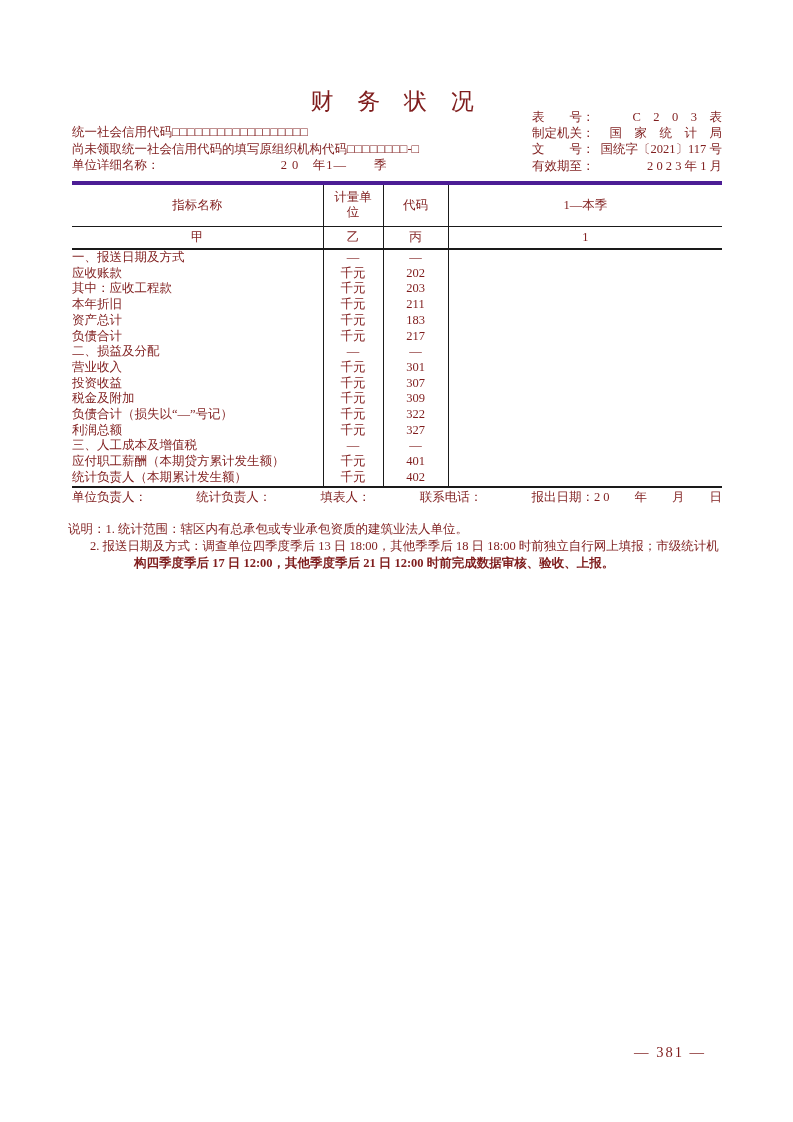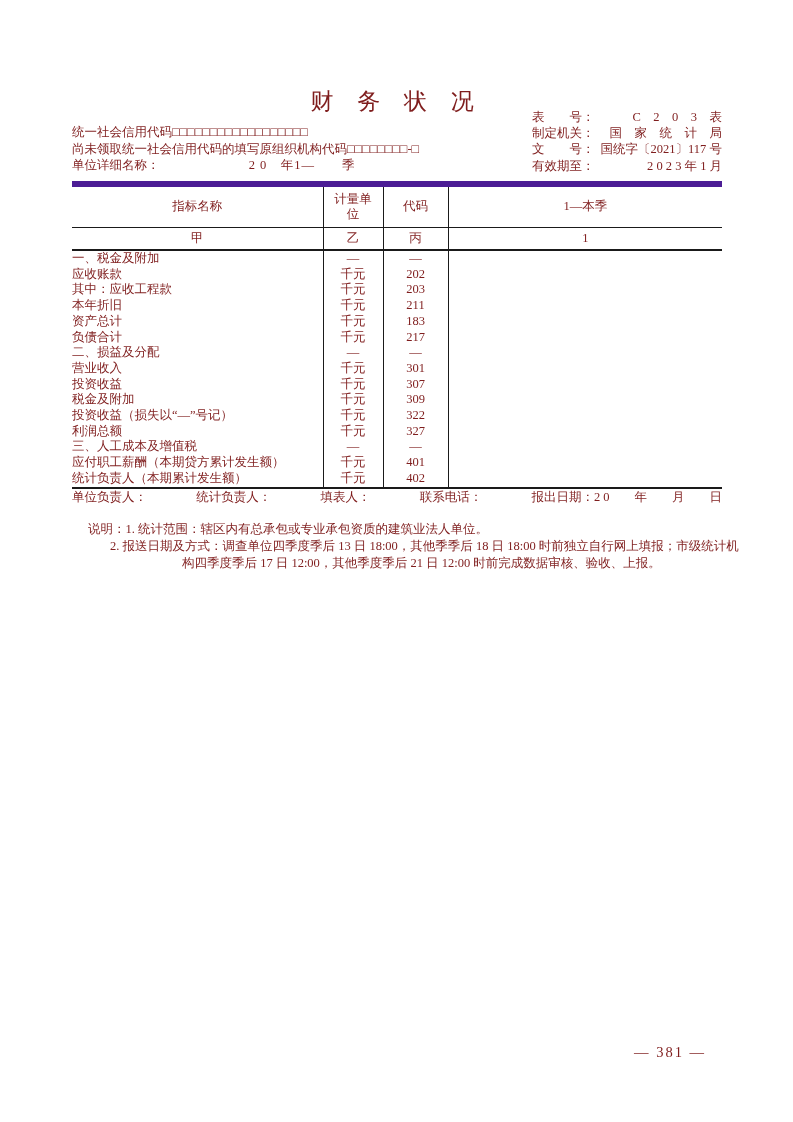--- a/index.html
+++ b/index.html
@@ -17,31 +17,31 @@
     text-align: center;
     font-size: 23px; font-weight: 500; letter-spacing: 9px;
     white-space: nowrap;
   }
   
   .header-left {
     position: absolute; left: 72px; top: 124px;
     font-size: 12.5px; line-height: 16.5px; white-space: nowrap;
   }
   .unit-name-line { position: relative; }
-  .period-text { display: inline-block; margin-left: 86px; letter-spacing: 1px; }
+  .period-text { display: inline-block; margin-left: 118px; letter-spacing: 1px; }
   .header-right {
     position: absolute; left: 532px; top: 109px; width: 190px;
     font-size: 12.5px; line-height: 16.2px; white-space: nowrap; text-align: center;
   }
   .hr-row { display: flex; justify-content: space-between; }
   
   .form-table {
     position: absolute; left: 72px; top: 181px; width: 650px;
     border-collapse: collapse; table-layout: fixed;
-    border-top: 6px solid #4c1d95;
+    border-top: 4px solid #4c1d95;
     border-bottom: 2px solid #1a1a1a;
     font-size: 12.5px;
   }
   .form-table col.c1 { width: 251px; }
   .form-table col.c2 { width: 60px; }
   .form-table col.c3 { width: 65px; }
   .form-table col.c4 { width: 274px; }
   .form-table th, .form-table td {
     font-weight: normal; text-align: center; vertical-align: middle;
     padding: 0; overflow: hidden; white-space: nowrap;
@@ -58,25 +58,25 @@
   .ind1 { padding-left: 38px; }
   .ind2 { padding-left: 50px; }
   
   .sign-row {
     position: absolute; left: 72px; top: 489px; width: 650px;
     display: flex; justify-content: space-between;
     font-size: 12.5px; white-space: nowrap;
   }
   
   .notes {
-    position: absolute; left: 88px; top: 521px; width: 660px;
+    position: absolute; left: 68px; top: 521px; width: 660px;
     font-size: 12.5px; line-height: 17.2px; white-space: nowrap;
   }
   .note-l2 { margin-left: 22px; }
-  .note-l3 { margin-left: 94px; }
+  .note-l3 { margin-left: 66px; font-weight: bold; }
   
   .page-num {
     position: absolute; left: 600px; top: 1044px; width: 140px;
     text-align: center; font-size: 14.5px; letter-spacing: 2px; white-space: nowrap;
   }
 </style>
 </head>
 <body>
 
 <div class="page">
@@ -125,21 +125,21 @@
       <th>代码</th>
       <th>1—本季</th>
     </tr>
     <tr class="shrow">
       <td>甲</td>
       <td>乙</td>
       <td>丙</td>
       <td>1</td>
     </tr>
     <tr class="brow">
-      <td class="name ind0">一、税金及附加</td>
+      <td class="name ind0">一、报送日期及方式</td>
       <td>—</td>
       <td>—</td>
       <td></td>
     </tr>
     <tr class="brow">
       <td class="name ind1">应收账款</td>
       <td>千元</td>
       <td>202</td>
       <td></td>
     </tr>
@@ -185,21 +185,21 @@
       <td>307</td>
       <td></td>
     </tr>
     <tr class="brow">
       <td class="name ind1">税金及附加</td>
       <td>千元</td>
       <td>309</td>
       <td></td>
     </tr>
     <tr class="brow">
-      <td class="name ind1">投资收益（损失以“—”号记）</td>
+      <td class="name ind1">负债合计（损失以“—”号记）</td>
       <td>千元</td>
       <td>322</td>
       <td></td>
     </tr>
     <tr class="brow">
       <td class="name ind1">利润总额</td>
       <td>千元</td>
       <td>327</td>
       <td></td>
     </tr>

